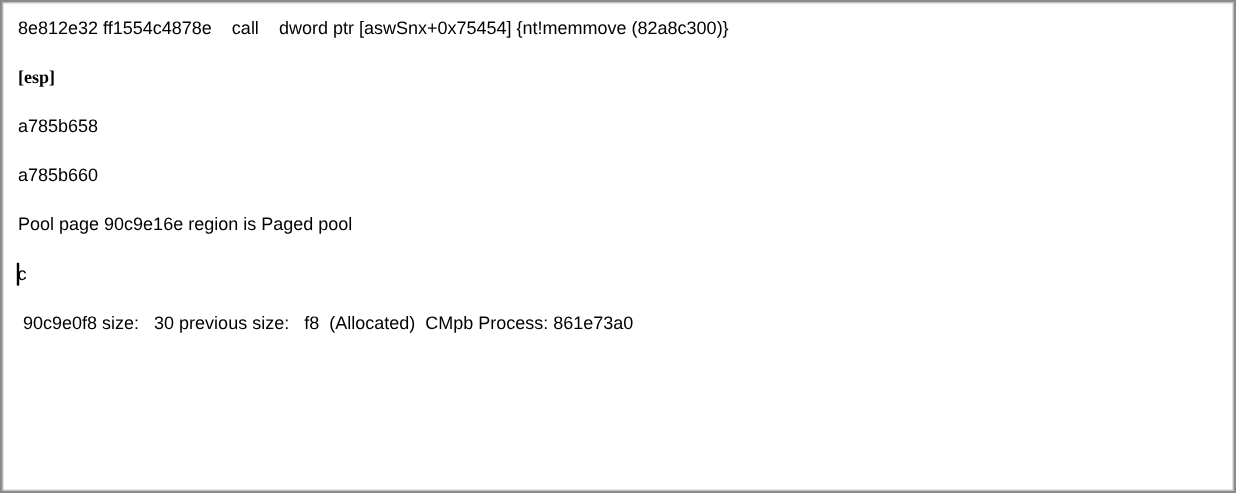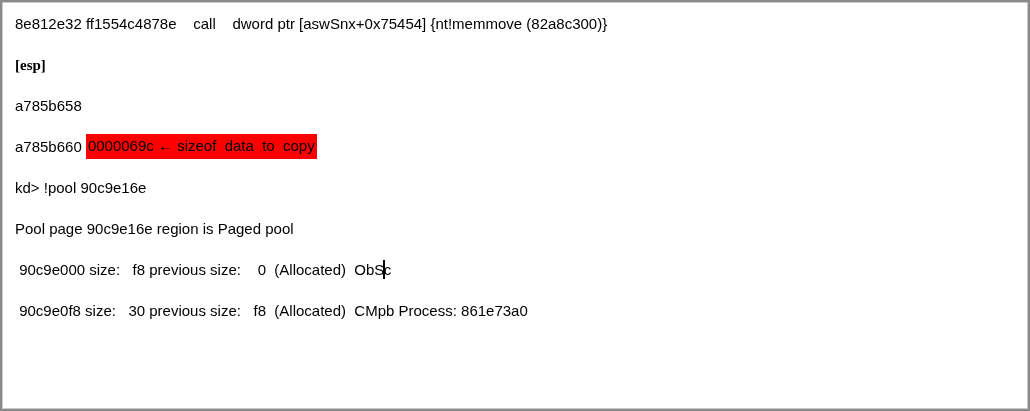--- a/index.html
+++ b/index.html
@@ -44,20 +44,19 @@
   }
 </style>
 </head>
 <body>
 
 <div class="page-frame" style="color: rgb(0, 0, 0); background: rgb(255, 255, 255); border-color: rgb(138, 138, 138);">
   <div id="output-lines">
       <div class="out-line"><span class="seg">8e812e32 ff1554c4878e    call    dword ptr [aswSnx+0x75454] {nt!memmove (82a8c300)}</span></div>
       <div class="out-line"><span class="seg b">[esp]</span></div>
       <div class="out-line"><span class="seg">a785b658 </span></div>
-      <div class="out-line"><span class="seg">a785b660 </span><span class="seg hl">0000069c ← sizeof  data  to  copy</span></div>
-      <div class="out-line"><span class="seg">kd&gt; !pool 90c9e16e</span></div>
+      <div class="out-line"><span class="seg">a785b660 </span></div>
       <div class="out-line"><span class="seg">Pool page 90c9e16e region is Paged pool</span></div>
-      <div class="out-line"><span class="seg"> 90c9e000 size:   f8 previous size:    0  (Allocated)  ObS</span><span class="caret"></span><span class="seg">c</span></div>
+      <div class="out-line"><span class="caret"></span><span class="seg">c</span></div>
       <div class="out-line"><span class="seg"> 90c9e0f8 size:   30 previous size:   f8  (Allocated)  CMpb Process: 861e73a0</span></div>
       <div class="out-line"></div>
     </div>
 </div>
 
 </body></html>

